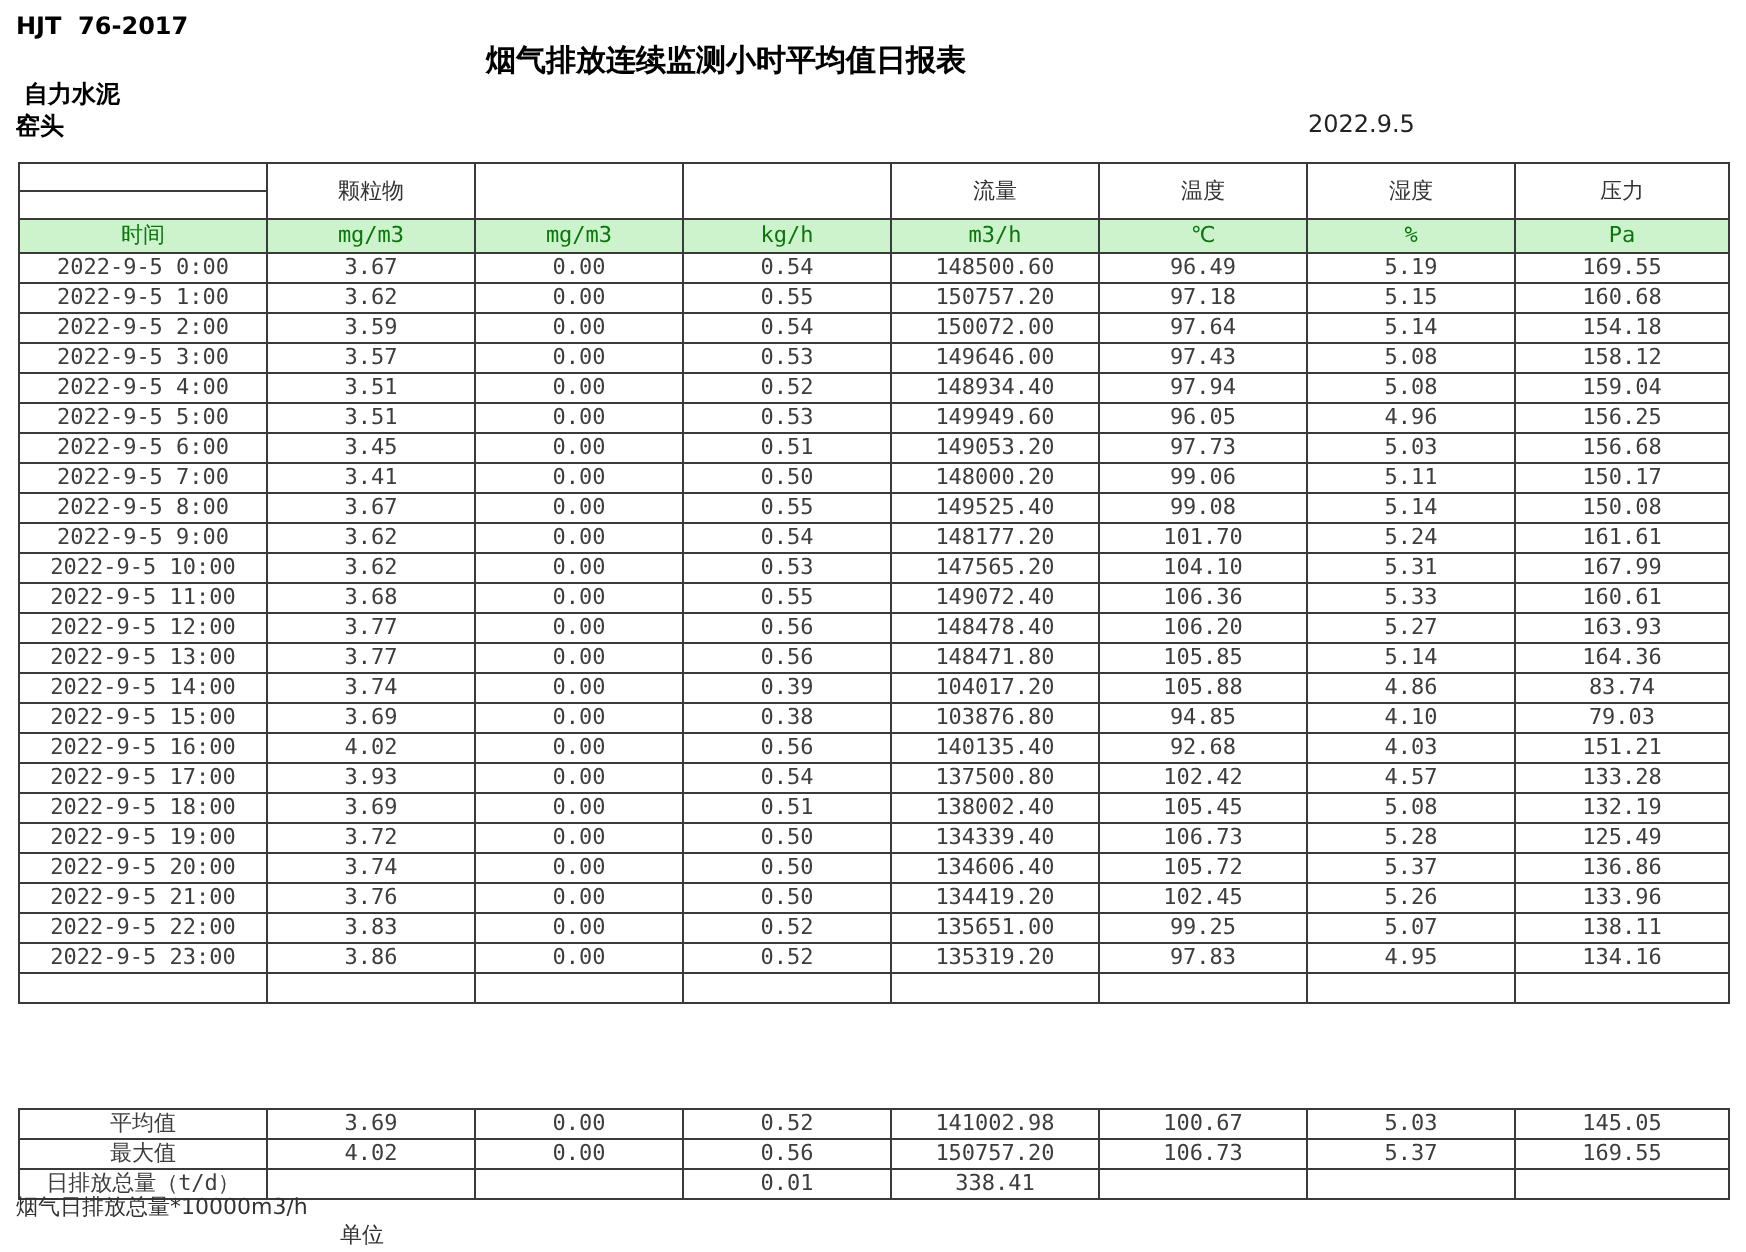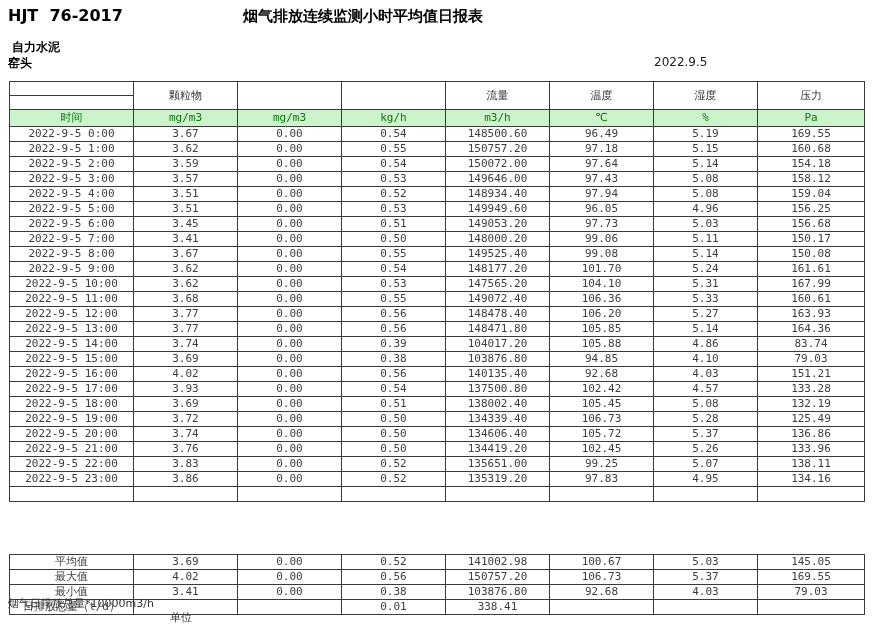--- a/index.html
+++ b/index.html
@@ -2,22 +2,22 @@
 <html><head>
 <meta charset="utf-8">
 <style>
   html,body{margin:0;padding:0;}
   body{
     width:873px;height:626px;background:#ffffff;position:relative;
     font-family:"DejaVu Sans","Liberation Sans",sans-serif;
     color:#222;overflow:hidden;
   }
   .abs{position:absolute;}
-  .doc-code{left:8px;top:6px;font-size:16px;font-weight:bold;color:#000;white-space:pre;}
-  .title{left:0;top:7px;width:726px;text-align:center;font-size:15px;font-weight:bold;color:#000;}
+  .doc-code{left:8px;top:6px;font-size:12px;font-weight:bold;color:#000;white-space:pre;}
+  .title{left:0;top:21px;width:726px;text-align:center;font-size:15px;font-weight:bold;color:#000;}
   .company{left:12px;top:39px;font-size:12px;font-weight:bold;color:#000;text-align:center;}
   .site{left:8px;top:55px;font-size:12px;font-weight:bold;color:#000;}
   .date{left:654px;top:55px;font-size:12px;color:#222;}
 
   table{border-collapse:collapse;table-layout:fixed;border-radius:25px;}
   .main-table{left:9px;top:81px;width:855px;}
   .summary-table{left:9px;top:507px;width:855px;margin-top:47px;}
   td{
     border:1px solid #3a3a3a;
     font-size:11px;line-height:1.05;height:14px;
@@ -357,30 +357,20 @@
         <td>最大值</td>
         <td>4.02</td>
         <td>0.00</td>
         <td>0.56</td>
         <td>150757.20</td>
         <td>106.73</td>
         <td>5.37</td>
         <td>169.55</td>
       </tr>
       <tr>
-        <td>最小值</td>
-        <td>3.41</td>
-        <td>0.00</td>
-        <td>0.38</td>
-        <td>103876.80</td>
-        <td>92.68</td>
-        <td>4.03</td>
-        <td>79.03</td>
-      </tr>
-      <tr>
         <td>日排放总量（t/d）</td>
         <td></td>
         <td></td>
         <td>0.01</td>
         <td>338.41</td>
         <td></td>
         <td></td>
         <td></td>
       </tr>
     </tbody>

